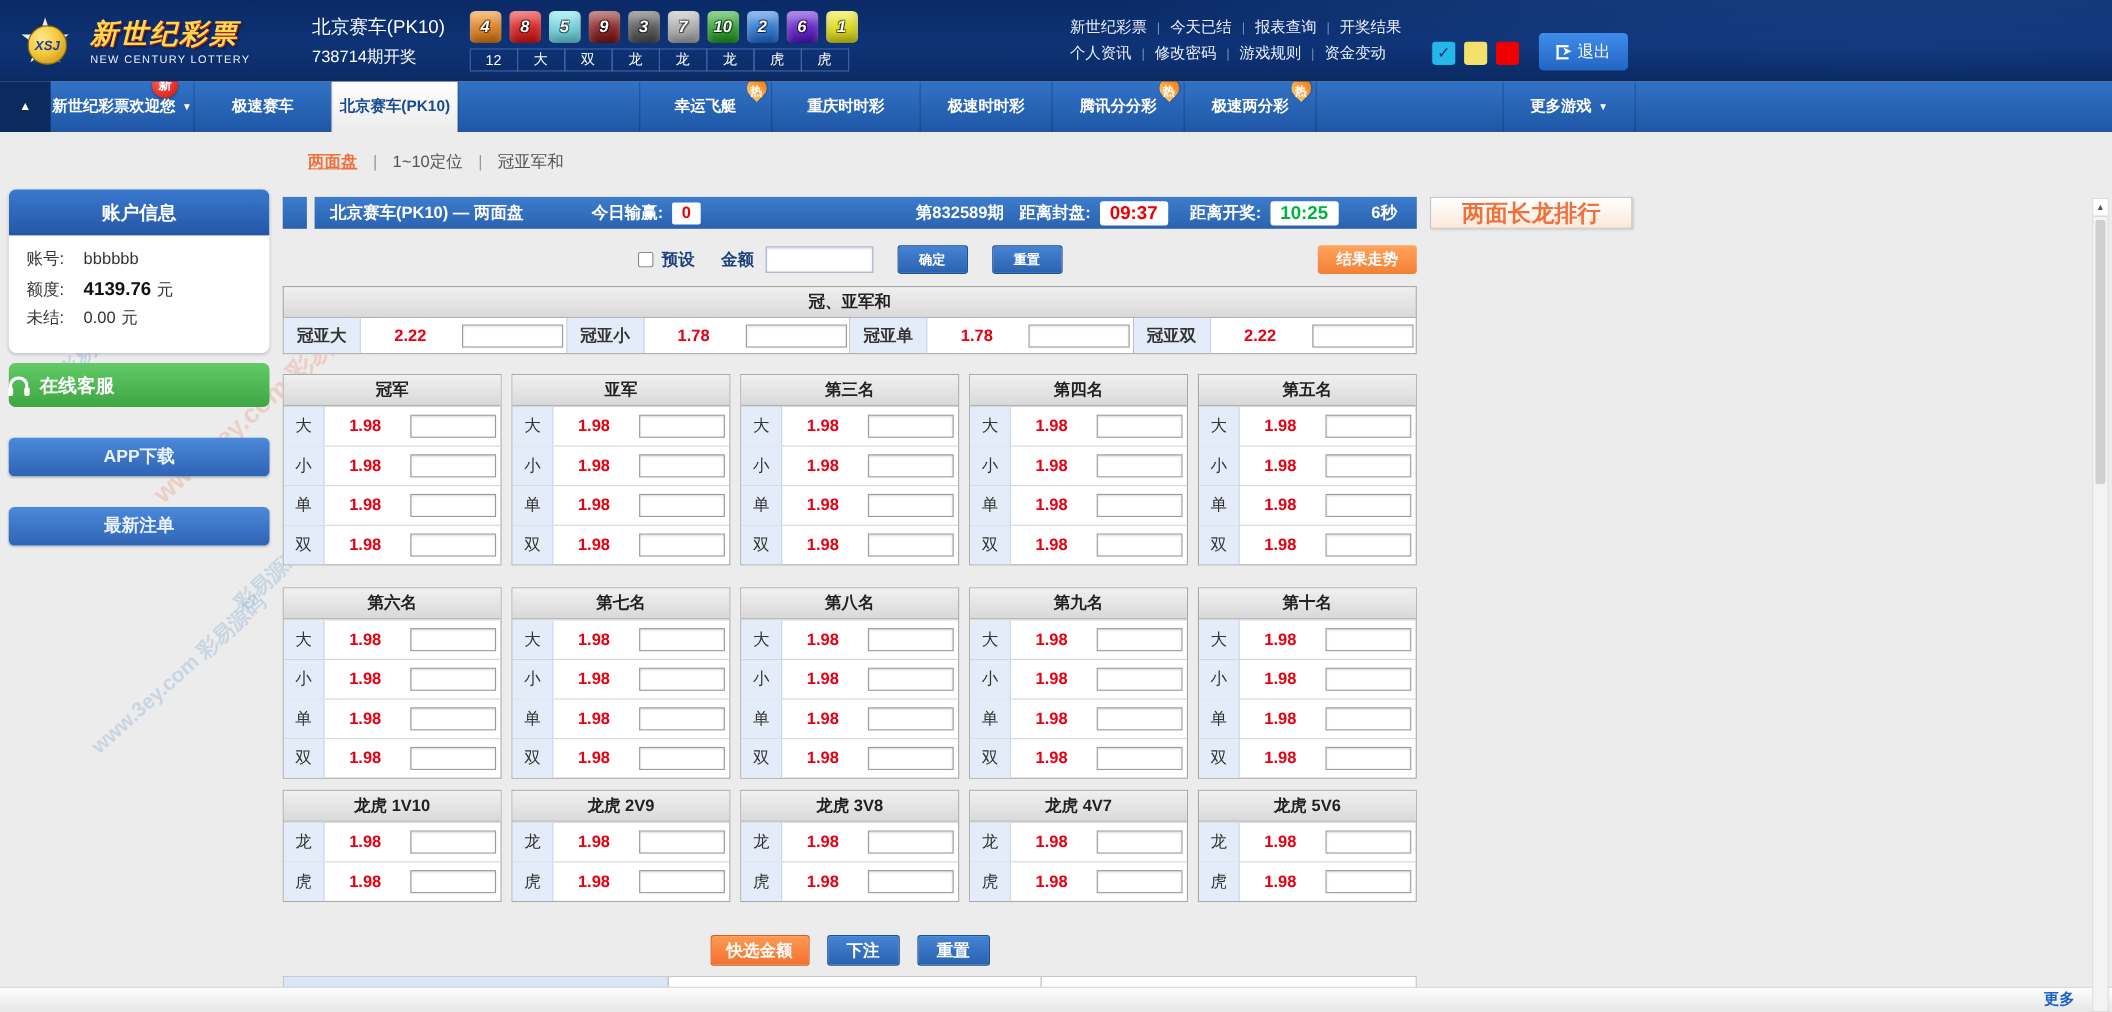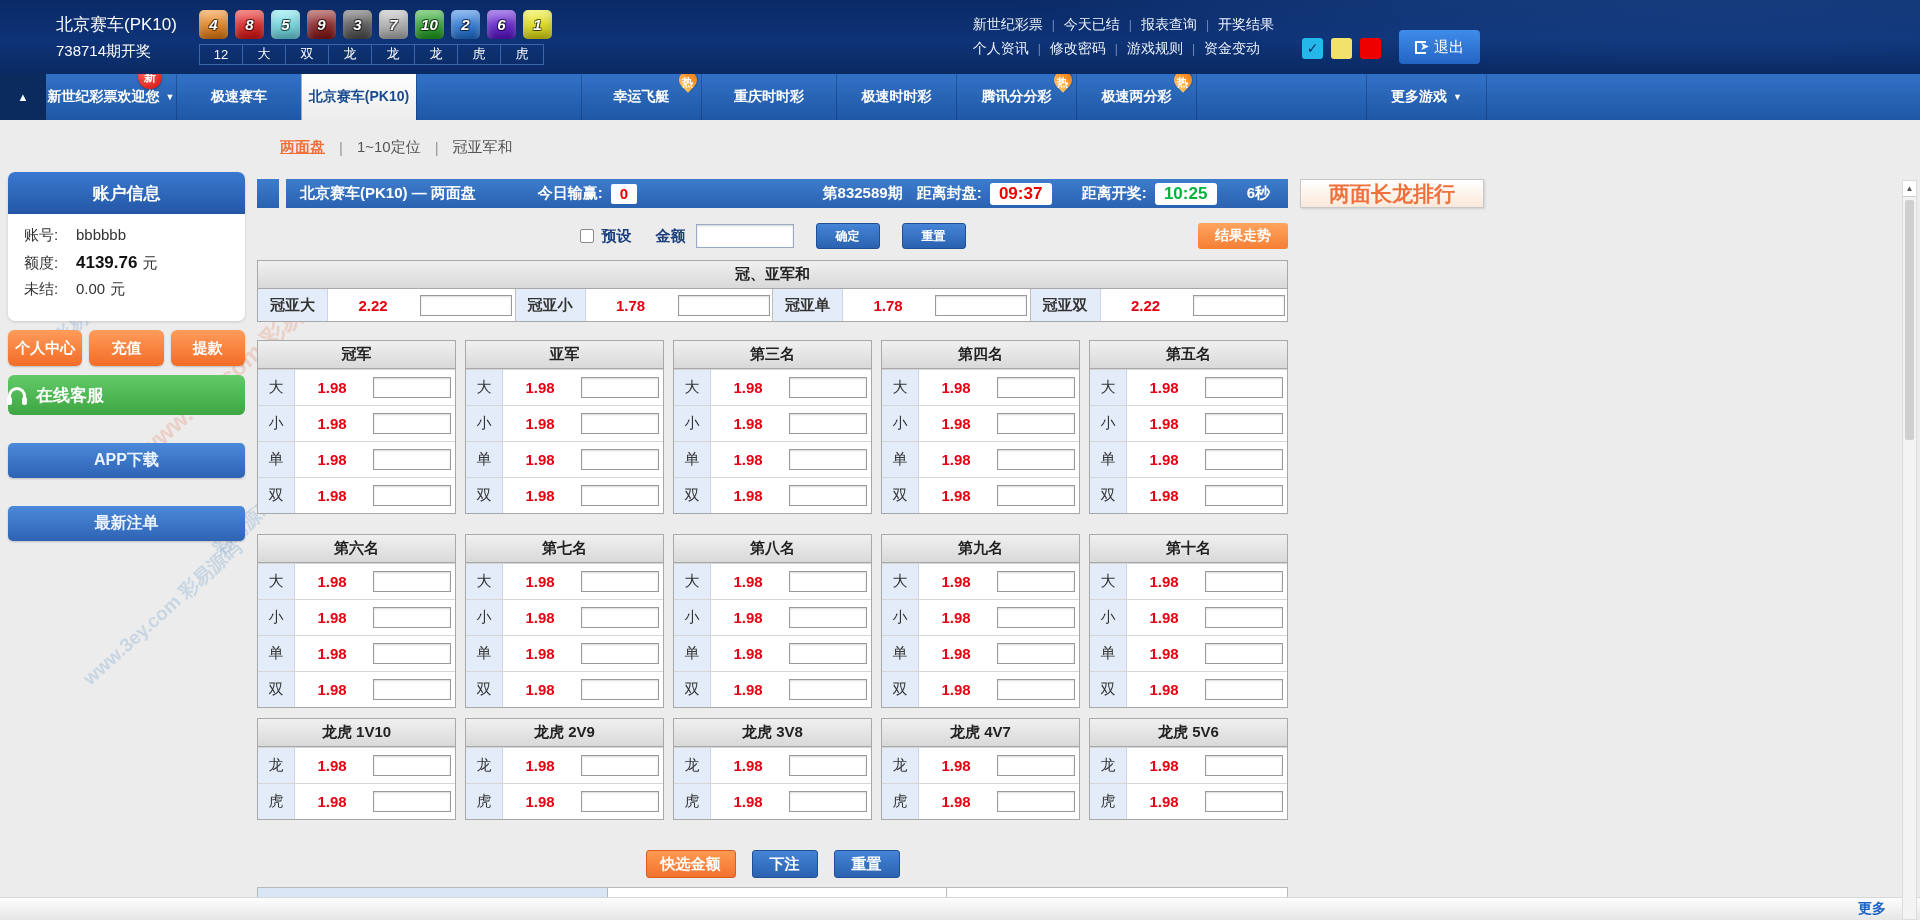--- a/index.html
+++ b/index.html
@@ -187,20 +187,32 @@
 <body>
 
 <div class="watermark" style="left:30px; top:260px;">彩易源码 www.3ey.com</div>
 <div class="watermark red" style="left:110px; top:350px; font-size:24px;">www.3ey.com 彩易源码</div>
 <div class="watermark" style="left:60px; top:600px;">www.3ey.com 彩易源码</div>
 <div class="watermark" style="left:190px; top:470px;">彩易源码 www.3ey.com</div>
 
 <div class="header">
   <div class="header-swoosh"></div>
 
+  <div class="logo">
+    <div class="logo-star">
+      <span class="star-ray">★</span>
+      <span class="star-orb">
+          <b>XSJ</b>
+        </span>
+    </div>
+    <div class="brand">
+      <div class="brand-cn">新世纪彩票</div>
+      <div class="brand-en">NEW CENTURY LOTTERY</div>
+    </div>
+  </div>
 
   <div class="draw-block">
     <div class="draw-game">北京赛车(PK10)</div>
     <div class="draw-issue">738714期开奖</div>
   </div>
 
   <div class="balls-block">
     <div class="balls-row">
         <div class="ball" style="background: linear-gradient(160deg, rgba(255, 255, 255, 0.3), rgba(0, 0, 0, 0.18)), rgb(246, 130, 12);">4</div>
         <div class="ball" style="background: linear-gradient(160deg, rgba(255, 255, 255, 0.3), rgba(0, 0, 0, 0.18)), rgb(238, 13, 13);">8</div>
@@ -330,45 +342,40 @@
         <span class="acct-value strong">4139.76</span>
         <span class="acct-suffix">元</span>
       </div>
       <div class="acct-row">
         <span class="acct-label">未结:</span>
         <span class="acct-value">0.00</span>
         <span class="acct-suffix">元</span>
       </div>
     </div>
   </div>
-  <div class="quick-row">
-    <div class="quick-btn">个人中心</div>
-    <div class="quick-btn">充值</div>
-    <div class="quick-btn">提款</div>
-  </div>
   <div class="service-btn">
     <span class="headset"></span>
     <span>在线客服</span>
   </div>
   <div class="side-btn">APP下载</div>
   <div class="side-btn">最新注单</div>
 </div>
 
 <div class="main">
   <div class="board-bar">
     <div class="bar-lead"></div>
     <div class="bar-main">
       <span class="bar-title">北京赛车(PK10) — 两面盘</span>
       <span class="bar-win-label">今日输赢:</span>
       <span class="val-box val-red">0</span>
       <div class="issue-group">
         <span>第832589期</span>
         <span style="margin-left:14px;">距离封盘:</span>
         <span class="timer-box t-red">09:37</span>
-        <span style="margin-left:10px;padding-left:16px;">距离开奖:</span>
+        <span style="margin-left:0;padding-left:16px;">距离开奖:</span>
         <span class="timer-box t-green">10:25</span>
         <span class="bar-sec">6秒</span>
       </div>
     </div>
   </div>
   <div class="ranking-btn">两面长龙排行</div>
 
   <div class="controls-row">
     <span class="checkbox"></span>
     <span class="ctl-label">预设</span>

